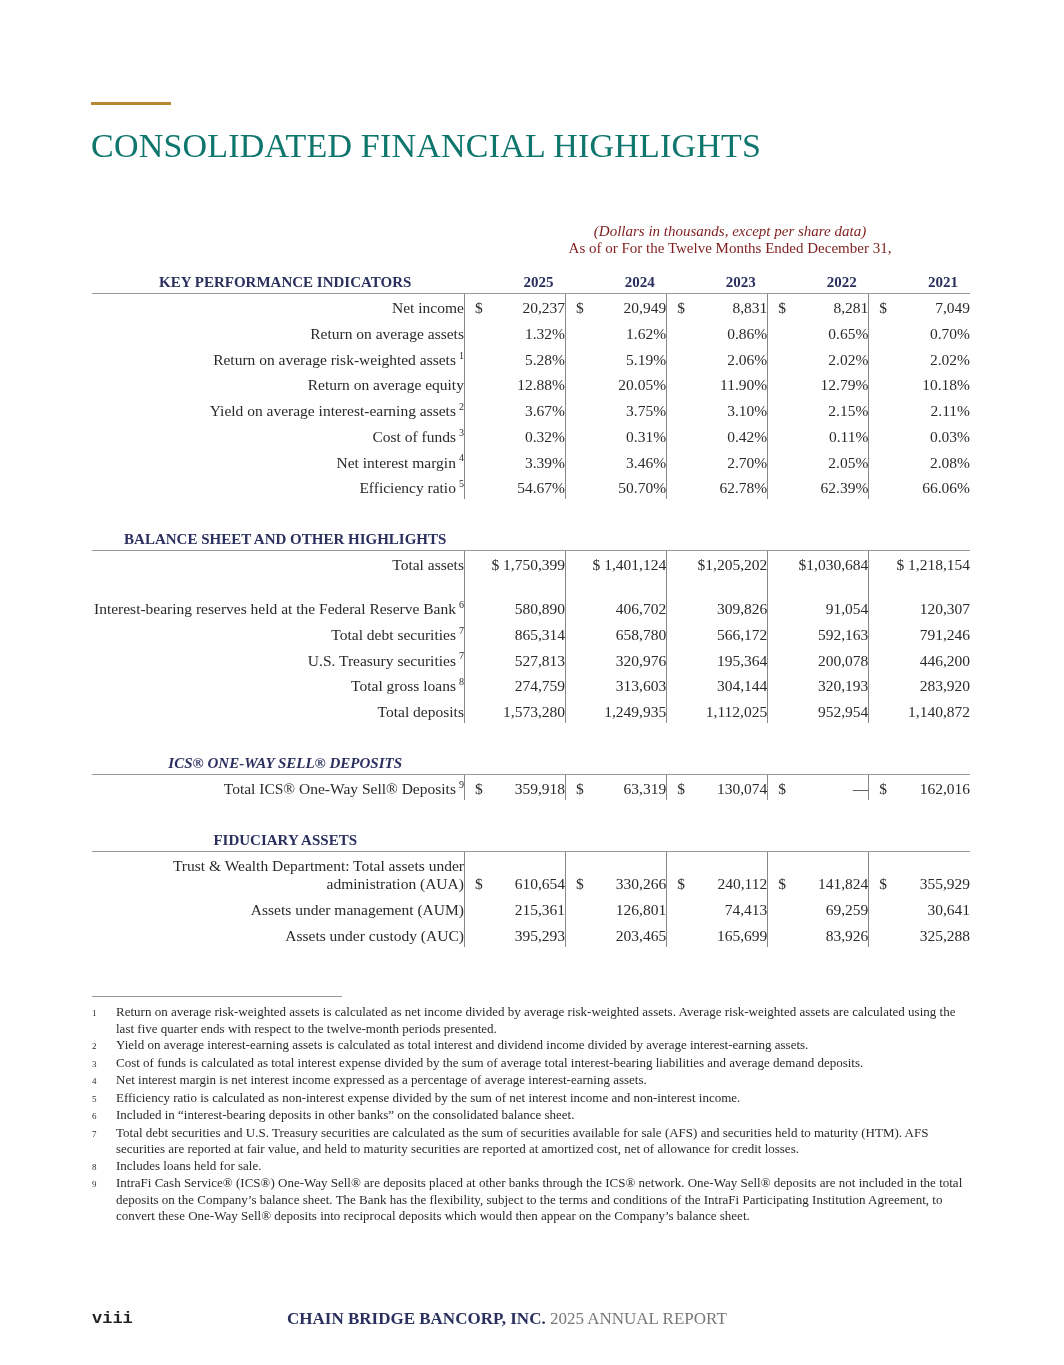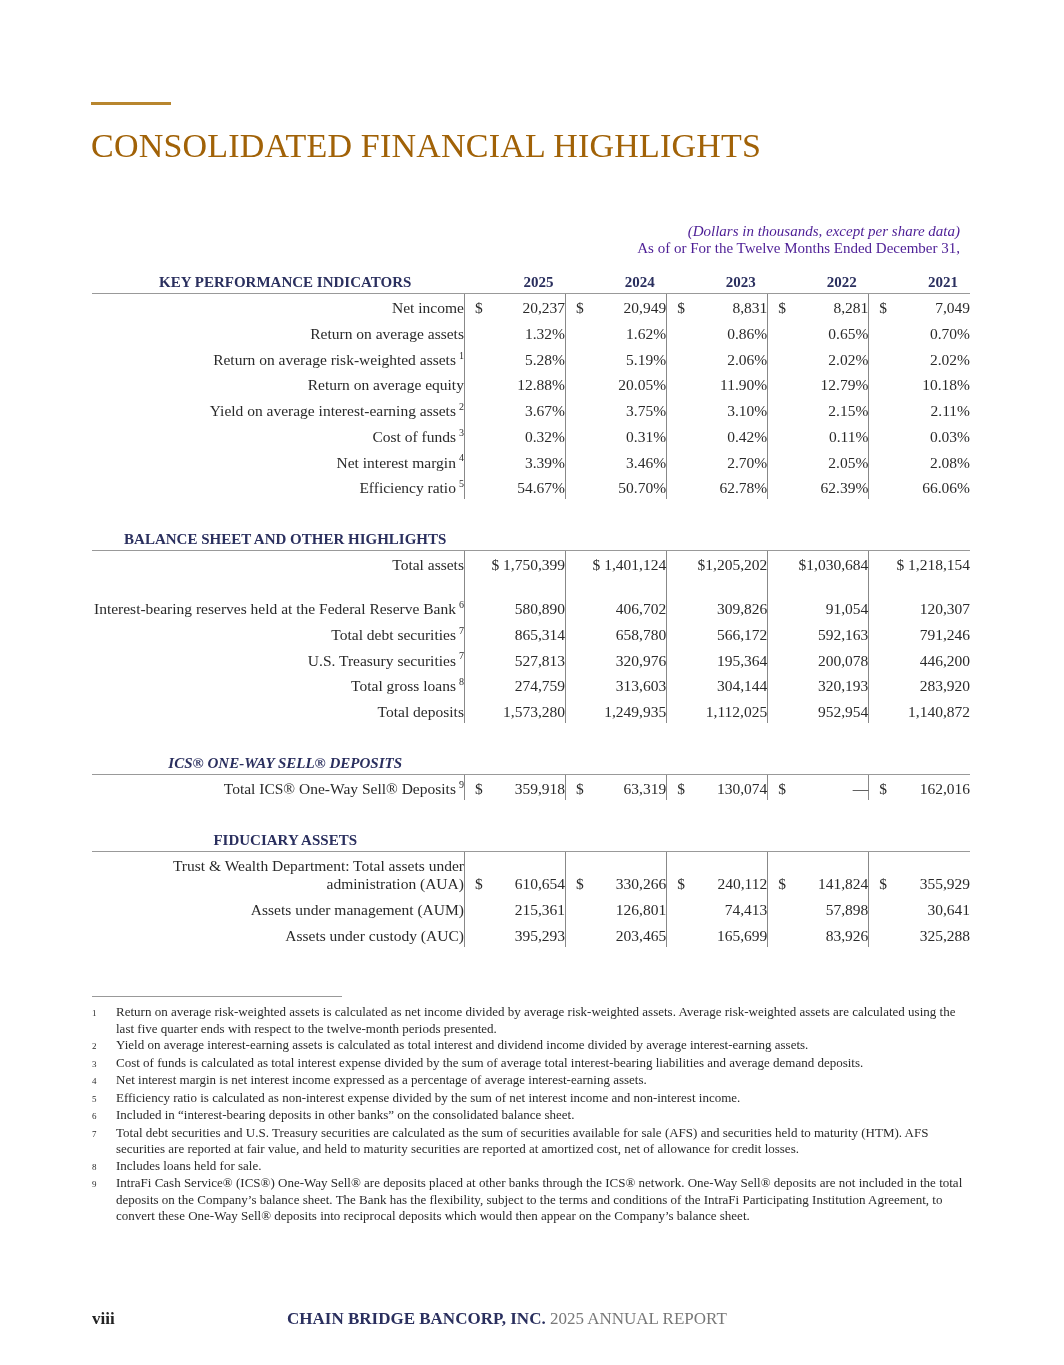--- a/index.html
+++ b/index.html
@@ -1,20 +1,20 @@
 <!DOCTYPE html>
 <html><head>
 <meta charset="utf-8">
 <style>
   * { box-sizing: border-box; margin: 0; padding: 0; }
   html, body { width: 1064px; height: 1365px; background: #ffffff; }
   body { font-family: "DejaVu Serif", "Liberation Serif", serif; color: #2a2a2a; position: relative; overflow: hidden; }
   .accent-rule { position: absolute; left: 91px; top: 102px; width: 80px; height: 3px; background: #b8862e; }
-  .page-title { position: absolute; left: 91px; top: 127px; font-family: "Liberation Serif", serif; font-size: 34px; color: #a16207; letter-spacing: 0.2px; white-space: nowrap; }
-  .subhead { position: absolute; left: 500px; width: 460px; text-align: right; font-family: "Liberation Serif", serif; font-size: 15px; color: #4c1d95; }
+  .page-title { position: absolute; left: 91px; top: 127px; font-family: "Liberation Serif", serif; font-size: 34px; color: #0f766e; letter-spacing: 0.2px; white-space: nowrap; }
+  .subhead { position: absolute; left: 500px; width: 460px; text-align: center; font-family: "Liberation Serif", serif; font-size: 15px; color: #7f1d1d; }
   .subhead.it { top: 223px; font-style: italic; }
   .subhead.n { top: 240px; }
 
   table.fin { position: absolute; left: 92px; top: 268px; width: 878px; border-collapse: collapse; font-family: "Liberation Serif", serif; font-size: 15.5px; color: #2a2a2a; }
   table.fin td { padding: 0; height: 25.7px; vertical-align: bottom; padding-bottom: 2px; white-space: nowrap; }
   .sec-head td { font-weight: bold; color: #2a2f5e; font-size: 15px; border-bottom: 1px solid #999; height: 22px; padding-bottom: 3px; text-align: center; }
   .sec-head td.year { text-align: right; padding-right: 12px; margin-top: 48px; }
   .spacer td { height: 20px; }
   td.label { padding-left: 22px; width: 372px; text-align: right; }
   td.label.indent { padding-left: 40px; margin-top: 38px; }
@@ -24,21 +24,21 @@
   tr.tall td { height: 44px; margin-left: 28px; }
   tr.tall td.label { white-space: normal; line-height: 18px; }
 
   .fn-rule { position: absolute; left: 92px; top: 996px; width: 250px; height: 1px; background: #999; }
   .footnotes { position: absolute; left: 92px; top: 1004px; width: 880px; font-family: "Liberation Serif", serif; font-size: 13px; line-height: 16.5px; color: #2a2a2a; }
   .fn { display: flex; }
   .fn .num { width: 24px; flex: none; font-size: 9px; padding-top: 1px; }
   .fn .txt { flex: 1; }
 
   .footer { position: absolute; top: 1309px; font-family: "Liberation Serif", serif; font-size: 17px; white-space: nowrap; }
-  .footer.pg { left: 92px; font-weight: bold; color: #222; }
+  .footer.pg { left: 92px; font-weight: bold; color: #222; font-family: Liberation Mono, monospace; }
   .footer.co { left: 287px; }
   .footer .company { font-weight: bold; color: #2a2f5e; }
   .footer .report { color: #777; }
 </style>
 </head>
 <body>
 
 <div class="accent-rule"></div>
 <div class="page-title">CONSOLIDATED FINANCIAL HIGHLIGHTS</div>
 <div class="subhead it">(Dollars in thousands, except per share data)</div>
@@ -213,21 +213,21 @@
         <td class="val"><span class="cur">$</span><span>330,266</span></td>
         <td class="val"><span class="cur">$</span><span>240,112</span></td>
         <td class="val"><span class="cur">$</span><span>141,824</span></td>
         <td class="val"><span class="cur">$</span><span>355,929</span></td>
       </tr>
       <tr>
         <td class="label indent"><span>Assets under management (AUM)</span></td>
         <td class="val"><span>215,361</span></td>
         <td class="val"><span>126,801</span></td>
         <td class="val"><span>74,413</span></td>
-        <td class="val"><span>57,898</span></td>
+        <td class="val"><span>69,259</span></td>
         <td class="val"><span>30,641</span></td>
       </tr>
       <tr>
         <td class="label indent"><span>Assets under custody (AUC)</span></td>
         <td class="val"><span>395,293</span></td>
         <td class="val"><span>203,465</span></td>
         <td class="val"><span>165,699</span></td>
         <td class="val"><span>83,926</span></td>
         <td class="val"><span>325,288</span></td>
       </tr>

